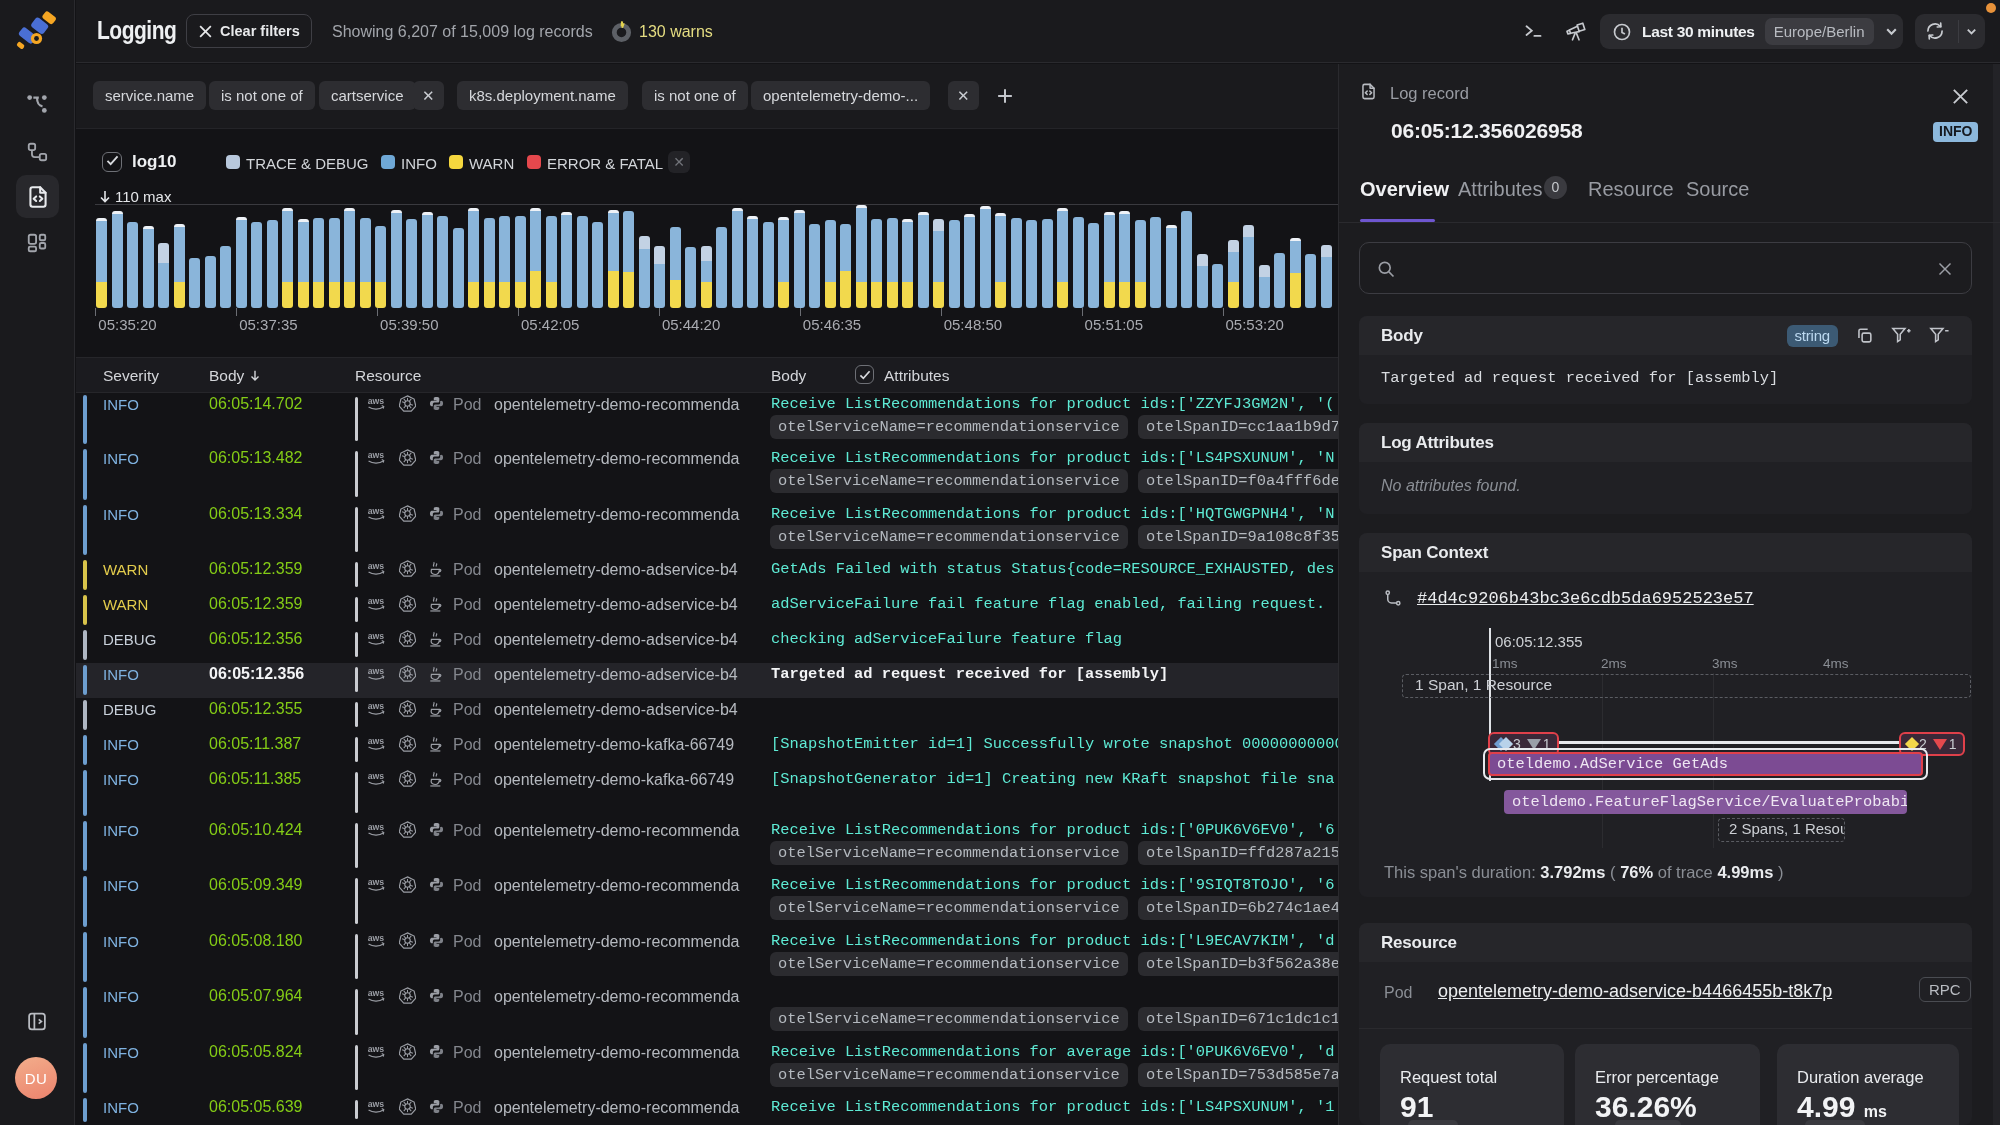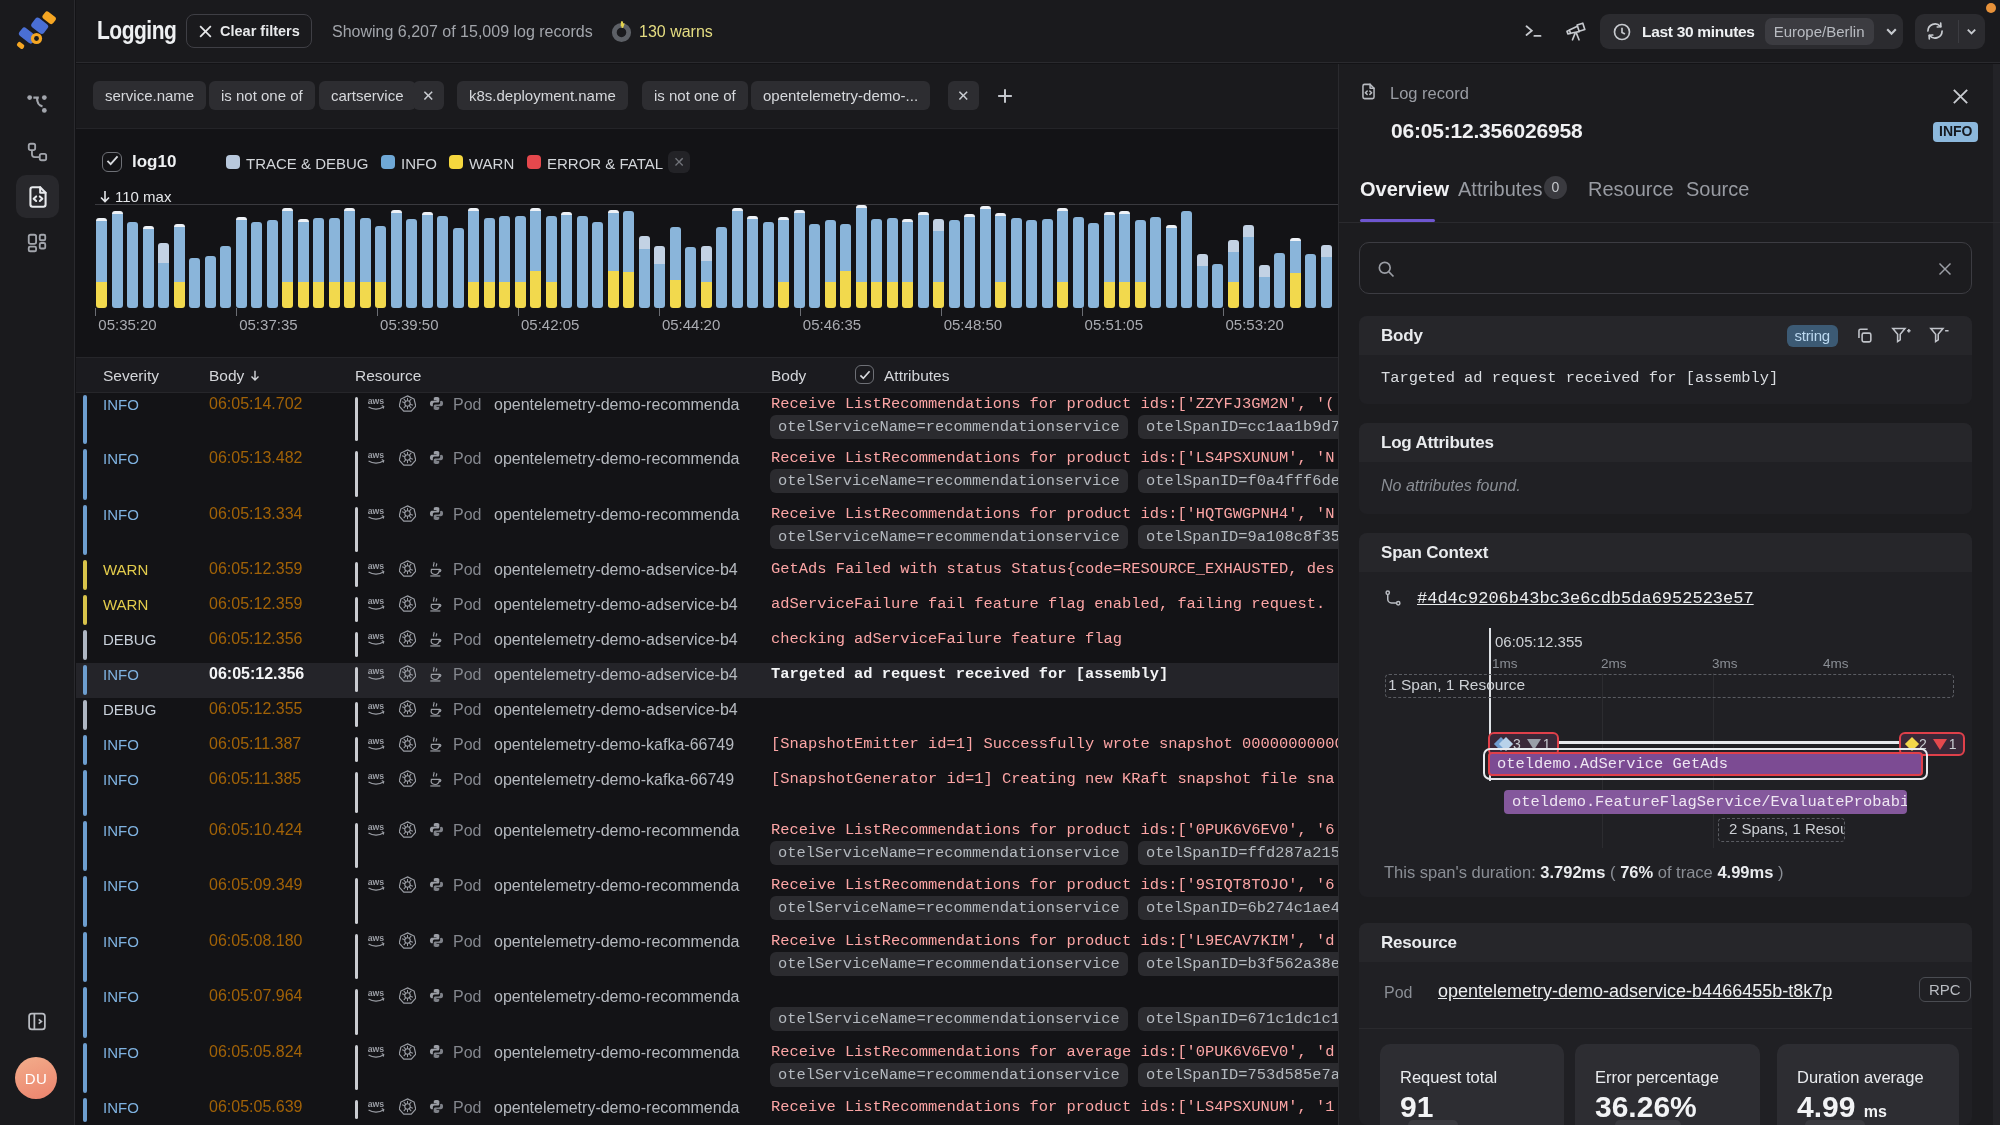--- a/index.html
+++ b/index.html
@@ -41,27 +41,27 @@
 .tick { position:absolute; top:308px; width:1px; height:8px; background:#6b6d73; }
 .ticklab { position:absolute; top:316px; font-size:15px; color:#a9abb1; }
 
 
 #thead { position:absolute; left:76px; top:357px; width:1262px; height:36px; background:#1b1b1f; border-top:1px solid #26262a; border-bottom:1px solid #26262a; font-size:15.5px; color:#d4d6da; }
 #tbody { position:absolute; left:76px; top:394px; width:1262px; height:731px; overflow:hidden; }
 .row { position:absolute; left:0; width:1262px; }
 .row.sel { background:#242429; }
 .sbar { position:absolute; left:7px; top:2px; bottom:3px; width:4px; border-radius:2px; }
 .sev { position:absolute; left:27px; top:3px; font-size:15px; }
-.rtime { position:absolute; left:133px; top:2px; font-size:16px; color:#a16207; }
+.rtime { position:absolute; left:133px; top:2px; font-size:16px; color:#84cc16; }
 .rsep { position:absolute; left:279px; top:4px; bottom:6px; width:3px; border-radius:2px; background:#caccd1; }
 .ricons { position:absolute; left:291px; top:2px; display:flex; gap:13px; align-items:center; }
 .ric { display:flex; align-items:center; }
 .podlab { position:absolute; left:377px; top:3px; font-size:16px; color:#84878e; }
 .podname { position:absolute; left:418px; top:3px; width:268px; font-size:16px; color:#b5b9bf; white-space:nowrap; overflow:hidden; }
-.bodyln { position:absolute; left:695px; top:2px; right:0; font-family:"Liberation Mono",monospace; font-size:15.4px; color:#fca5a5; white-space:pre; overflow:hidden; }
+.bodyln { position:absolute; left:695px; top:2px; right:0; font-family:"Liberation Mono",monospace; font-size:15.4px; color:#5eead4; white-space:pre; overflow:hidden; }
 .bpill { position:absolute; top:22px; height:24px; background:#2b2b2f; border-radius:6px; font-family:"Liberation Mono",monospace; font-size:15.4px; color:#b4b9bf; line-height:24px; padding:0 8px; white-space:pre; }
 
 
 #panel { position:absolute; left:1338px; top:64px; width:662px; height:1061px; background:#1c1c1f; border-left:1px solid #2a2a2e; font-size:16px; }
 #panel .card { position:absolute; left:20px; width:613px; background:#202024; border-radius:8px; overflow:hidden; }
 #panel .chead { height:39px; background:#26262a; display:flex; align-items:center; padding:0 22px; font-size:17px; font-weight:bold; color:#e9ebee; letter-spacing:-0.2px; }
 .tab { position:absolute; top:114px; font-size:20px; color:#989ba2; }
 .badge0 { position:absolute; top:112px; width:23px; height:23px; border-radius:50%; background:#3a3a3f; color:#c6c9cd; font-size:14px; text-align:center; line-height:23px; }
 </style></head>
 <body>
@@ -1294,21 +1294,21 @@
 
     <div class="abs" style="left:130px;top:95px;width:1.5px;height:153px;background:#dfe2e6"></div>
     <span class="abs" style="left:136px;top:100px;font-size:15px;color:#cfd2d6">06:05:12.355</span>
     <span class="abs" style="left:133px;top:123px;font-size:13.5px;color:#8a8e95">1ms</span>
     <span class="abs" style="left:242px;top:123px;font-size:13.5px;color:#8a8e95">2ms</span>
     <span class="abs" style="left:353px;top:123px;font-size:13.5px;color:#8a8e95">3ms</span>
     <span class="abs" style="left:464px;top:123px;font-size:13.5px;color:#8a8e95">4ms</span>
     <div class="abs" style="left:243px;top:140px;width:1px;height:175px;background:#2c2c30"></div>
     <div class="abs" style="left:354px;top:140px;width:1px;height:175px;background:#2c2c30"></div>
 
-    <div class="abs" style="left:26px;top:141px;width:569px;height:24px;border:1.5px dashed #5a5c62;border-radius:4px;color:#cdd0d5;font-size:15.5px;padding:1px 2px">1 Span, 1 Resource</div>
+    <div class="abs" style="left:43px;top:141px;width:569px;height:24px;border:1.5px dashed #5a5c62;border-radius:4px;color:#cdd0d5;font-size:15.5px;padding:1px 12px">1 Span, 1 Resource</div>
 
     <div class="abs" style="left:200px;top:208px;width:340px;height:3px;background:#e6e8ec"></div>
     <div class="abs" style="left:129px;top:199px;height:24px;background:#3a2838;border:2px solid #e0404a;border-radius:6px;display:flex;align-items:center;padding:0 6px;gap:2px;font-size:14px;color:#c8cbd0">
       <span style="width:10px;height:10px;background:#6f9ecf;transform:rotate(45deg);margin-right:-7px"></span>
       <span style="width:10px;height:10px;background:#b8d2ea;transform:rotate(45deg)"></span>
         <span>3</span>
       <span style="width:0;height:0;border-left:7px solid transparent;border-right:7px solid transparent;border-top:11px solid #9aa0a8;margin-left:4px"></span>
         <span>1</span>
     </div>
     <div class="abs" style="left:540px;top:199px;height:24px;background:#3a2838;border:2px solid #e0404a;border-radius:6px;display:flex;align-items:center;padding:0 6px;gap:2px;font-size:14px;color:#c8cbd0">

